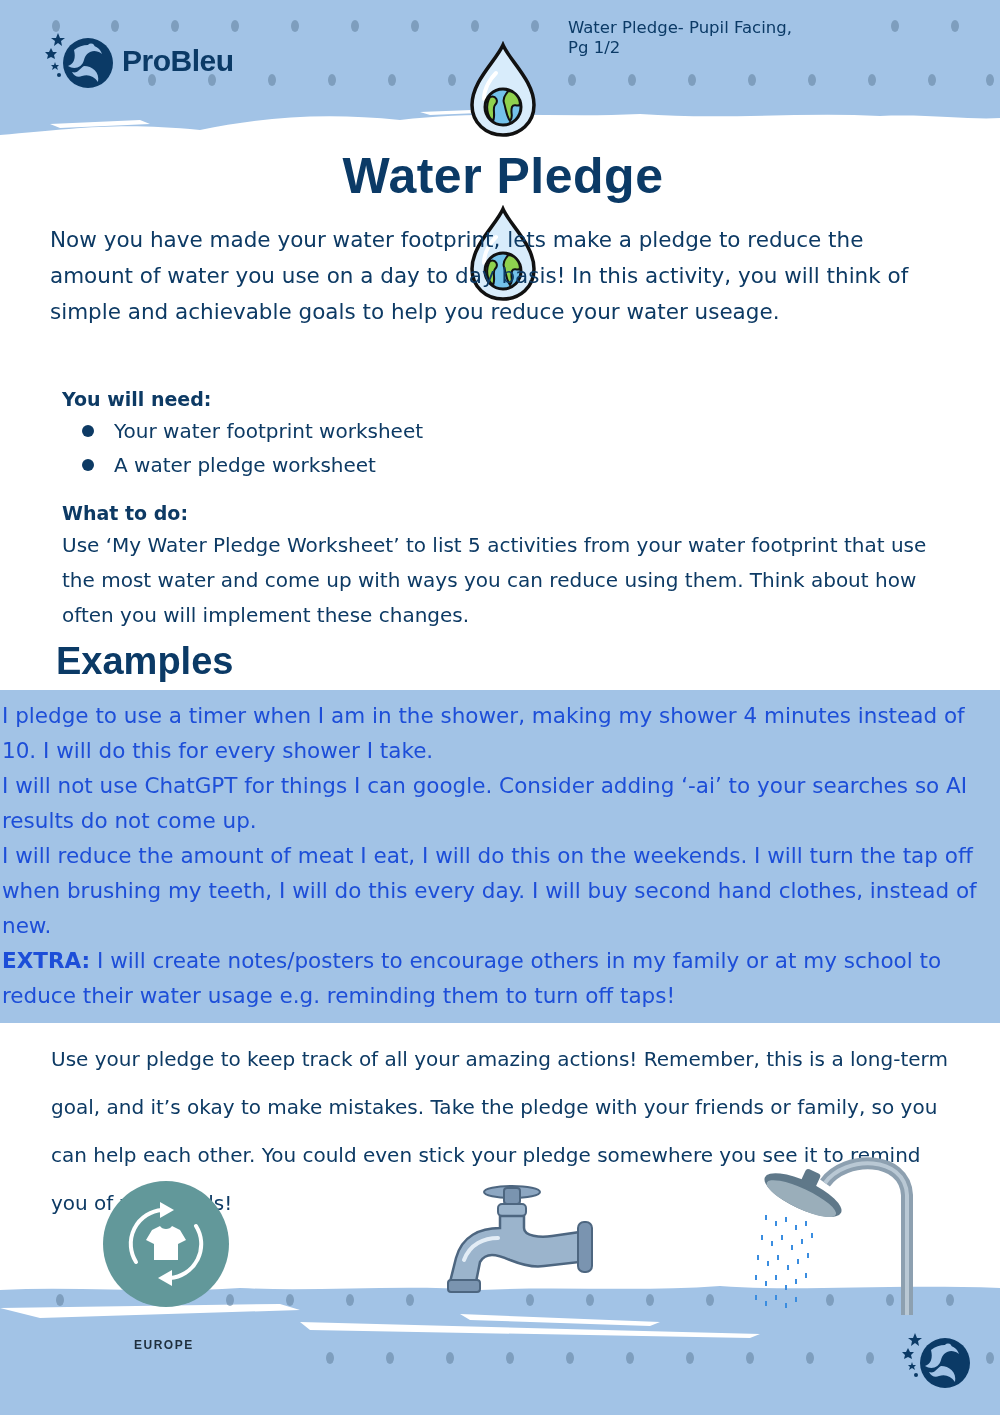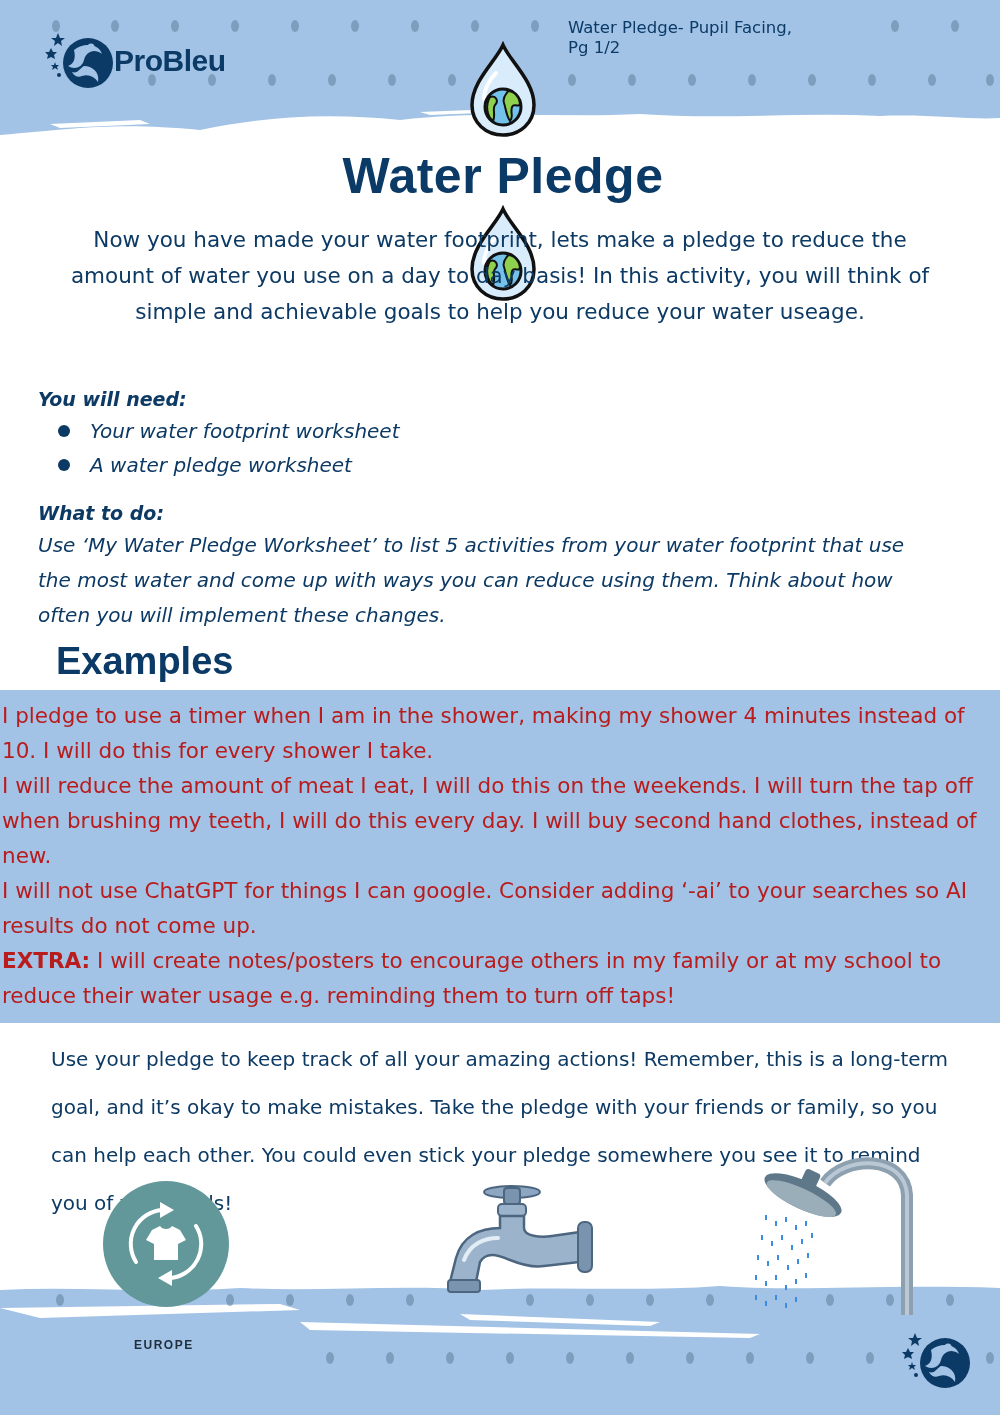--- a/index.html
+++ b/index.html
@@ -5,44 +5,44 @@
   * { box-sizing: border-box; margin: 0; padding: 0; }
   html, body { width: 1000px; height: 1415px; background: #ffffff; overflow: hidden; }
   body { position: relative; font-family: "DejaVu Sans", sans-serif; color: #0d3a64; }
 
   .header-band { position: absolute; left: 0; top: 0; width: 1000px; height: 140px; background: #a2c3e6; }
   .header-edge { position: absolute; left: 0; top: 100px; width: 1000px; height: 50px; }
   .footer-band { position: absolute; left: 0; top: 1300px; width: 1000px; height: 115px; background: #a2c3e6; }
   .footer-edge { position: absolute; left: 0; top: 1270px; width: 1000px; height: 50px; }
   .dots { position: absolute; left: 0; width: 1000px; height: 16px; }
 
-  .logo-probleu { position: absolute; left: 44px; top: 30px; display: flex; align-items: center; gap: 0; }
+  .logo-probleu { position: absolute; left: 44px; top: 30px; display: flex; align-items: center; gap: 8px; }
   .logo-probleu .mark { width: 70px; height: 62px; }
   .logo-probleu .name { font-family: "Liberation Sans", sans-serif; font-weight: 700; font-size: 30px; color: #0b3a66; letter-spacing: -0.5px; }
 
   .doc-label { position: absolute; left: 568px; top: 18px; width: 360px; font-family: "DejaVu Sans", sans-serif; font-weight: 400; font-size: 16.5px; line-height: 20px; color: #0b3a66; }
 
   .title-row { position: absolute; left: 228px; top: 122px; width: 550px; height: 100px; display: flex; align-items: center; justify-content: center; flex-direction: column; }
   .title-row .drop { width: 74px; height: 98px; flex: 0 0 auto; }
   .title-row h1 { font-family: "Liberation Sans", sans-serif; font-weight: 700; font-size: 50px; color: #0b3a66; margin: 8px 2px 0 2px; letter-spacing: 0.5px; white-space: nowrap; }
 
-  .intro { position: absolute; left: 50px; top: 222px; width: 900px; text-align: center; font-size: 21.5px; line-height: 36px; color: #0d3a64; }
-
-  .need { position: absolute; left: 38px; top: 384px; width: 900px; font-style: italic; }
+  .intro { position: absolute; left: 50px; top: 222px; width: 900px; font-size: 21.5px; line-height: 36px; color: #0d3a64; }
+
+  .need { position: absolute; left: 62px; top: 384px; width: 900px; }
   .need .h { font-weight: 700; font-size: 19px; line-height: 30px; color: #0d3a64; }
   .need ul { list-style: none; margin-left: 20px; }
   .need li { font-size: 20px; line-height: 34px; display: flex; align-items: center; gap: 20px; }
   .need li .bullet { width: 12px; height: 12px; border-radius: 50%; background: #0d3a64; display: inline-block; }
   .todo-h { font-weight: 700; font-size: 19px; line-height: 30px; margin-top: 16px; }
   .todo-text { font-size: 20px; line-height: 35px; }
 
   .examples-h { position: absolute; left: 56px; top: 640px; font-family: "Liberation Sans", sans-serif; font-weight: 700; font-size: 38px; color: #0b3a66; }
 
   .examples-band { position: absolute; left: 0; top: 690px; width: 1000px; height: 333px; background: #a2c3e6; padding: 8px 0 0 2px; }
-  .examples-band p { font-size: 21.5px; line-height: 35px; color: #b91c1c; white-space: normal; }
+  .examples-band p { font-size: 21.5px; line-height: 35px; color: #1d4ed8; white-space: normal; }
   .examples-band b { font-weight: 700; }
 
   .closing { position: absolute; left: 51px; top: 1035px; width: 910px; font-size: 20px; line-height: 48px; color: #0d3a64; }
 
   .recycle { position: absolute; left: 102px; top: 1180px; width: 128px; height: 128px; }
   .tap { position: absolute; left: 440px; top: 1180px; width: 160px; height: 130px; }
   .shower { position: absolute; left: 735px; top: 1155px; width: 190px; height: 160px; }
 
   .earthwatch { position: absolute; left: 44px; top: 1338px; }
   .earthwatch .word { font-family: "Liberation Sans", sans-serif; font-size: 40px; color: #1f2f3d; letter-spacing: -0.5px; line-height: 44px; }
@@ -147,22 +147,22 @@
       </li>
   </ul>
   <div class="todo-h">What to do:</div>
   <p class="todo-text">Use ‘My Water Pledge Worksheet’ to list 5 activities from your water footprint that use the most water and come up with ways you can reduce using them. Think about how often you will implement these changes.</p>
 </div>
 
 <div class="examples-h">Examples</div>
 
 <div class="examples-band">
   <p>I pledge to use a timer when I am in the shower, making my shower 4 minutes instead of 10. I will do this for every shower I take.</p>
+  <p>I will not use ChatGPT for things I can google. Consider adding ‘-ai’ to your searches so AI results do not come up.</p>
   <p>I will reduce the amount of meat I eat, I will do this on the weekends. I will turn the tap off when brushing my teeth, I will do this every day. I will buy second hand clothes, instead of new.</p>
-  <p>I will not use ChatGPT for things I can google. Consider adding ‘-ai’ to your searches so AI results do not come up.</p>
   <p><b>EXTRA:</b><span> I will create notes/posters to encourage others in my family or at my school to reduce their water usage e.g. reminding them to turn off taps!</span></p>
 </div>
 
 <p class="closing">Use your pledge to keep track of all your amazing actions! Remember, this is a long-term goal, and it’s okay to make mistakes. Take the pledge with your friends or family, so you can help each other. You could even stick your pledge somewhere you see it to remind you of your goals!</p>
 
 <svg class="footer-edge" viewBox="0 0 1000 50" preserveAspectRatio="none">
   <path d="M0,20 C80,16 160,24 240,18 C320,22 400,14 480,20 C560,16 640,22 720,16 C800,22 880,14 1000,18 L1000,50 L0,50 Z" fill="#a2c3e6"></path>
 </svg>
 <div class="footer-band"></div>
 <svg class="footer-edge" style="top:1300px" viewBox="0 0 1000 50" preserveAspectRatio="none">

